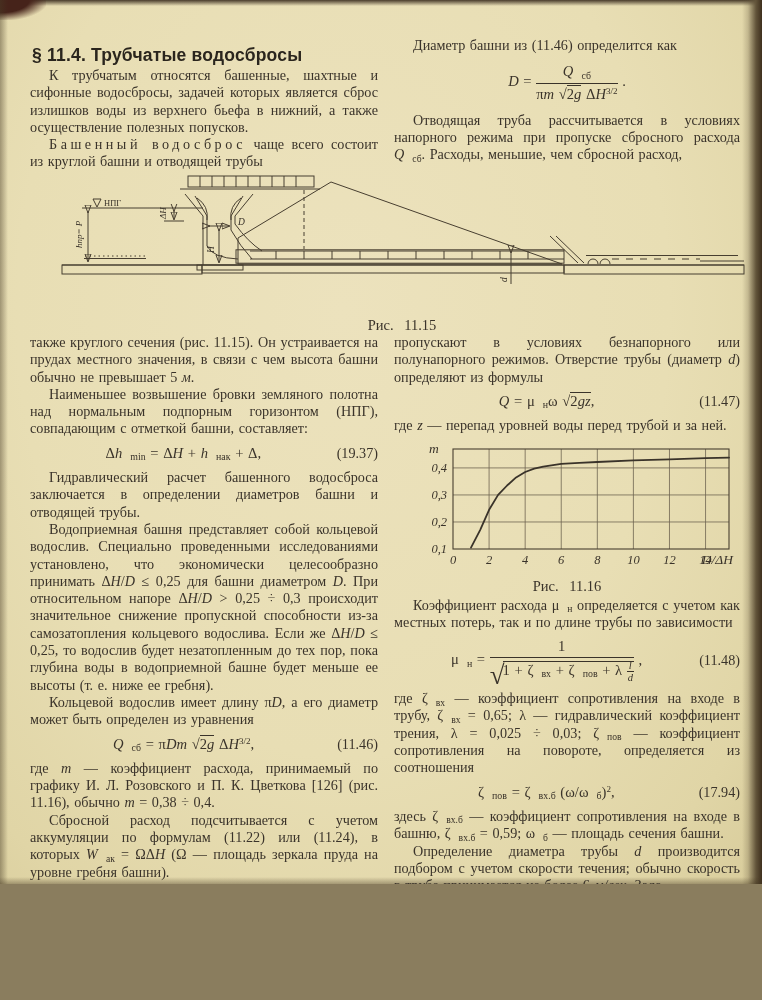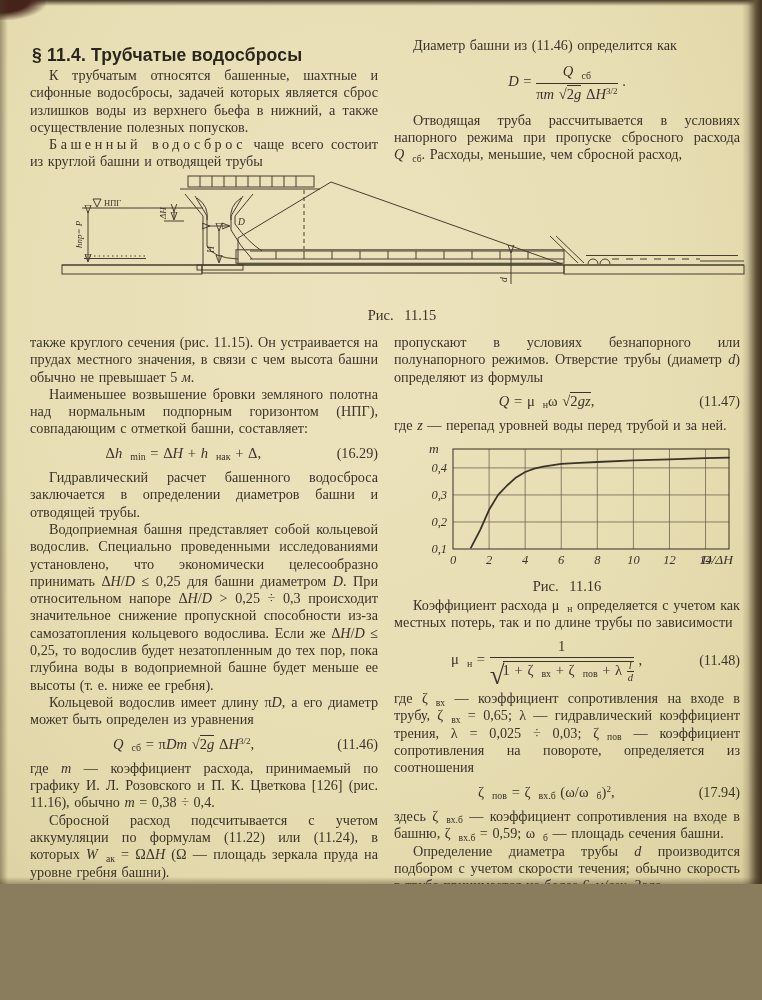--- a/index.html
+++ b/index.html
@@ -38,21 +38,21 @@
   .eq-b{flex:1;text-align:center;font-size:14.6px;}
   .eq-n{text-align:right;font-size:14.2px;}
   .fr{display:inline-block;vertical-align:middle;text-align:center;}
   .fn{display:block;border-bottom:1px solid currentColor;padding:0 6px 2px;}
   .fd{display:block;padding-top:2px;}
   .bigrad{font-size:27px;font-weight:normal;vertical-align:-9px;letter-spacing:-2px;}
   .sfr{display:inline-block;vertical-align:middle;text-align:center;font-size:10.5px;line-height:1.05;}
   .st{display:block;border-bottom:1px solid currentColor;padding:0 2px;}
   .sb{display:block;}
   .fig{position:absolute;left:52px;top:168px;width:700px;}
-  .figcap{text-align:center;font-size:14.5px;margin-top:3px;word-spacing:7px;color:#3a332a;}
+  .figcap{text-align:center;font-size:14.5px;margin-top:13px;word-spacing:7px;color:#3a332a;}
   .chart{margin:5px 0 2px;text-align:center;}
   .chartcap{text-align:center;font-size:14.5px;word-spacing:7px;margin-top:0px;}
   .pagenum{position:absolute;left:42px;top:941px;font-size:15px;color:#3a332a;}
 
   #fig-svg line,#fig-svg path,#fig-svg rect,#fig-svg polyline{stroke:#473e30;fill:none;stroke-width:1;}
   #fig-svg text{stroke:none;fill:#3a332a;font-family:"Liberation Serif",serif;}
   #chart-svg .grid{stroke:#6e6450;stroke-width:0.8;}
   #chart-svg .frame{stroke:#473e30;stroke-width:1.1;fill:none;}
   #chart-svg .curve{stroke:#3a332a;stroke-width:1.8;fill:none;stroke-linejoin:round;stroke-linecap:round;}
   #chart-svg text{fill:#3a332a;font-family:"Liberation Serif",serif;font-style:italic;}
@@ -181,21 +181,21 @@
       <line x1="648" y1="93" x2="692" y2="93"></line>
     </svg>
     <figcaption class="figcap">Рис. 11.15</figcaption>
   </figure>
 
   <div class="col lm">
     <p>также круглого сечения (рис. 11.15). Он устраивается на прудах местного значения, в связи с чем высота башни обычно не превышает 5 <i>м</i>.</p>
     <p class="ind">Наименьшее возвышение бровки земляного полотна над нормальным подпорным горизонтом (НПГ), совпадающим с отметкой башни, составляет:</p>
     <div class="eq">
       <span class="eq-b">Δ<i>h</i><sub>min</sub> = Δ<i>H</i> + <i>h</i><sub>нак</sub> + Δ,</span>
-      <span class="eq-n">(16.29)</span>
+      <span class="eq-n">(19.37)</span>
     </div>
     <p class="ind">Гидравлический расчет башенного водосброса заключается в определении диаметров башни и отводящей трубы.</p>
     <p class="ind">Водоприемная башня представляет собой кольцевой водослив. Специально проведенными исследованиями установлено, что экономически целесообразно принимать Δ<i>H</i>/<i>D</i> ≤ 0,25 для башни диаметром <i>D</i>. При относительном напоре Δ<i>H</i>/<i>D</i> &gt; 0,25 ÷ 0,3 происходит значительное снижение пропускной способности из-за самозатопления кольцевого водослива. Если же Δ<i>H</i>/<i>D</i> ≤ 0,25, то водослив будет незатопленным до тех пор, пока глубина воды в водоприемной башне будет меньше ее высоты (т. е. ниже ее гребня).</p>
     <p class="ind">Кольцевой водослив имеет длину π<i>D</i>, а его диаметр может быть определен из уравнения</p>
     <div class="eq">
       <span class="eq-b"><i>Q</i><sub>сб</sub> = π<i>Dm</i> √<span class="ovl">2<i>g</i></span> Δ<i>H</i><sup>3/2</sup>,</span>
       <span class="eq-n">(11.46)</span>
     </div>
     <p>где <i>m</i> — коэффициент расхода, принимаемый по графику И. Л. Розовского и П. К. Цветкова [126] (рис. 11.16), обычно <i>m</i> = 0,38 ÷ 0,4.</p>
     <p class="ind">Сбросной расход подсчитывается с учетом аккумуляции по формулам (11.22) или (11.24), в которых <i>W</i><sub>ак</sub> = ΩΔ<i>H</i> (Ω — площадь зеркала пруда на уровне гребня башни).</p>

